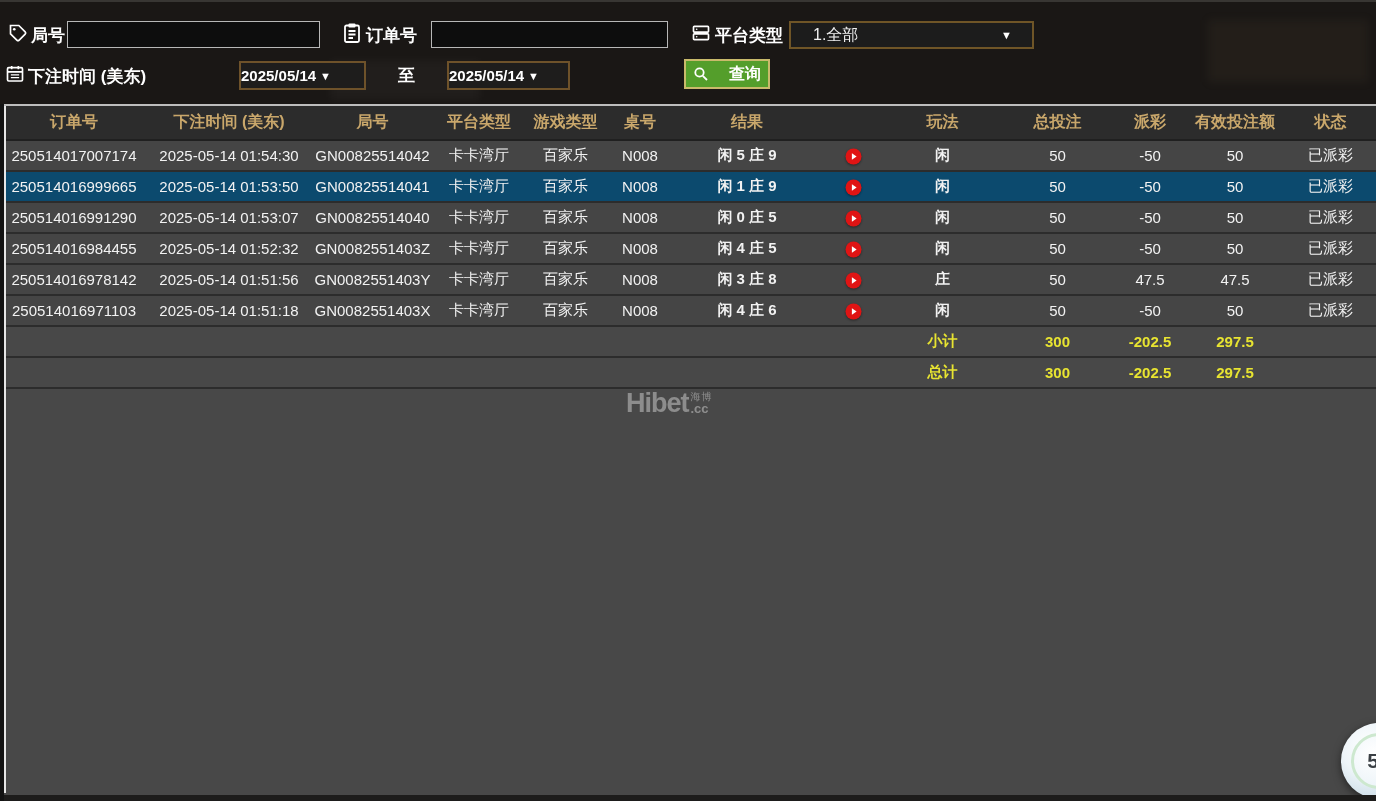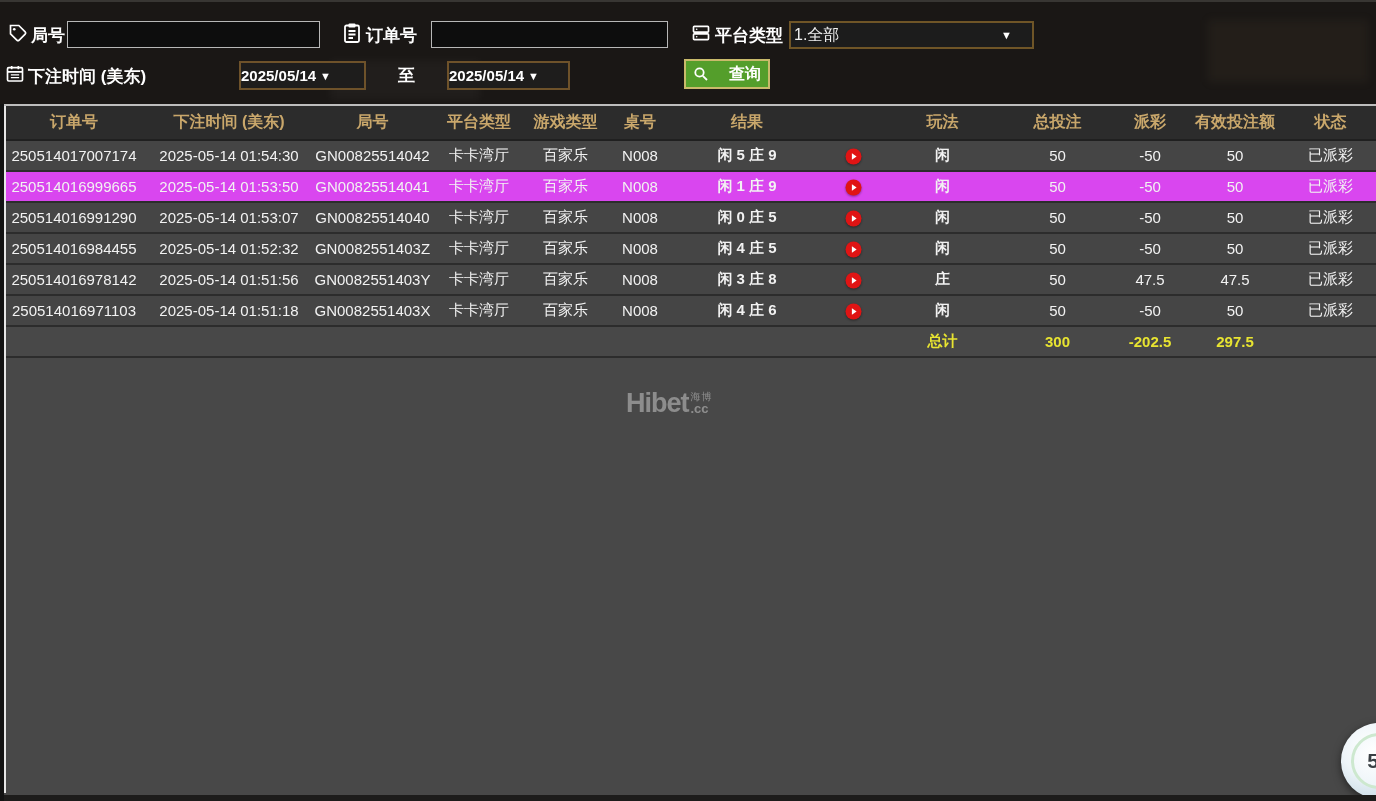--- a/index.html
+++ b/index.html
@@ -17,21 +17,21 @@
   .f-icon{position:absolute;}
   .f-label{position:absolute;color:#ffffff;font-weight:bold;font-size:17px;white-space:nowrap;}
   .text-input{
     position:absolute;height:27px;background:#0d0d0d;border:1px solid #b7b7b7;
     color:#eeeeee;font-size:15px;padding:0 6px;box-sizing:border-box;outline:none;
     font-family:"Liberation Sans", sans-serif;
   }
   .select-box{
     position:absolute;left:789px;top:19px;width:245px;height:28px;box-sizing:border-box;
     background:#1c1c1c;border:2px solid #6f5527;color:#f0f0f0;font-size:16px;
-    display:flex;align-items:center;padding:0 3px;cursor:pointer;
+    display:flex;align-items:center;padding:0 22px;cursor:pointer;
   }
   .select-box .arrow{position:absolute;right:20px;font-size:11px;color:#ffffff;}
   .date-btn{
     position:absolute;top:59px;height:29px;box-sizing:border-box;
     background:#1e1d1c;border:2px solid #6e522a;color:#ffffff;font-weight:bold;font-size:15px;
     display:flex;align-items:center;justify-content:flex-start;gap:4px;cursor:pointer;
   }
   .date-btn .arrow{font-size:11px;}
   .query-btn{
     position:absolute;left:684px;top:57px;height:30px;box-sizing:border-box;
@@ -48,21 +48,21 @@
   table.records{width:1376px;table-layout:fixed;border-collapse:collapse;}
   table.records th{
     height:31px;background:#2c2c2c;color:#c9a76b;font-size:16px;font-weight:bold;
     text-align:center;border-bottom:2px solid #202020;white-space:nowrap;overflow:hidden;
   }
   table.records td{
     height:29px;background:#454545;color:#f2f2f2;font-size:15px;text-align:center;
     border-bottom:2px solid #2c2c2c;white-space:nowrap;overflow:hidden;padding:0 2px;
   }
   tr.data-row{cursor:pointer;}
-  tr.data-row.selected td{background:#d946ef;}
+  tr.data-row.selected td{background:#0c4a6e;}
   td.c-result,td.c-play{font-weight:bold;}
   td.green{color:#46d830;}
   td.red{color:#ab2330;}
   td.status-green{color:#3fd53f;}
   tr.summary-row td{background:#484848;color:#e8e431;font-weight:bold;}
   .play-btn{display:inline-flex;width:17px;height:17px;vertical-align:middle;cursor:pointer;filter:drop-shadow(0 1px 1px rgba(0,0,0,.4));}
 
   
   .watermark{position:absolute;left:626px;top:386px;display:flex;align-items:flex-start;opacity:.5;pointer-events:none;}
   .wm-brand{color:#d2d2d2;font-size:27px;font-weight:bold;letter-spacing:-1px;line-height:26px;}
@@ -303,20 +303,28 @@
             <td class="c-play">闲</td>
             <td class="c-bet">50</td>
             <td class="c-payout green">-50</td>
             <td class="c-valid">50</td>
             <td class="c-status status-green">已派彩</td>
           </tr>
         </tbody>
       <tbody>
         <tr class="summary-row">
           <td colspan="8"></td>
+          <td class="c-play">小计</td>
+          <td>300</td>
+          <td>-202.5</td>
+          <td>297.5</td>
+          <td></td>
+        </tr>
+        <tr class="summary-row">
+          <td colspan="8"></td>
           <td class="c-play">总计</td>
           <td>300</td>
           <td>-202.5</td>
           <td>297.5</td>
           <td></td>
         </tr>
       </tbody>
     </table>
 
     <div class="watermark" style="position:absolute;left:626px;top:284px;">

